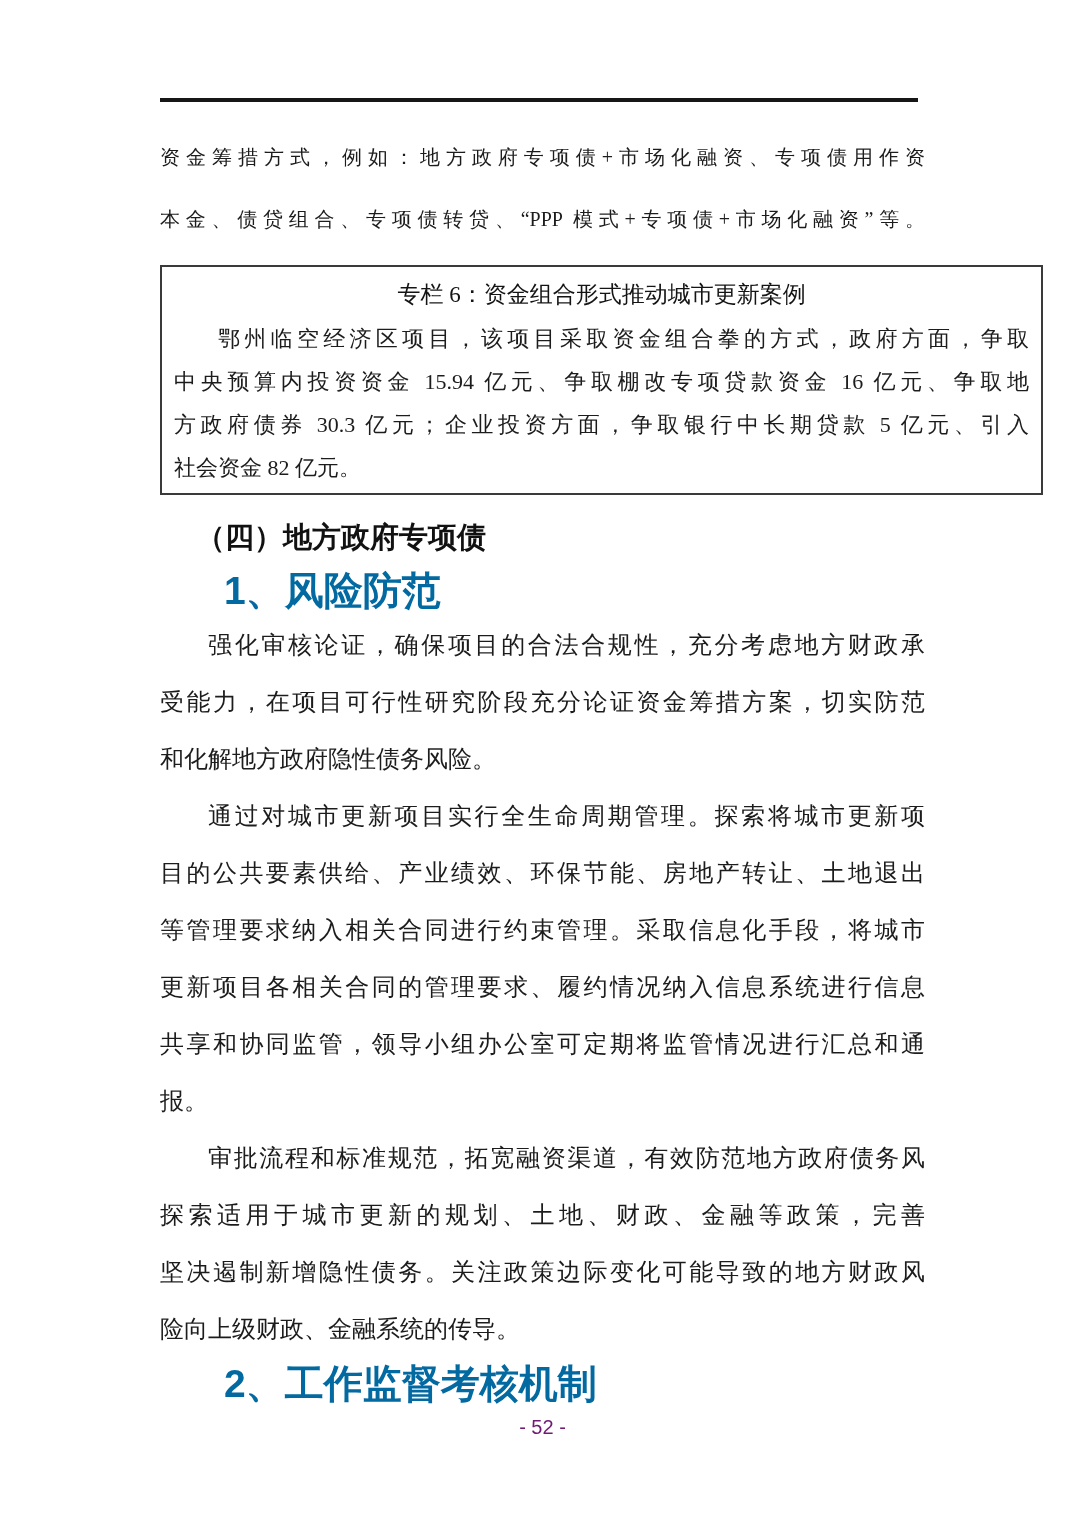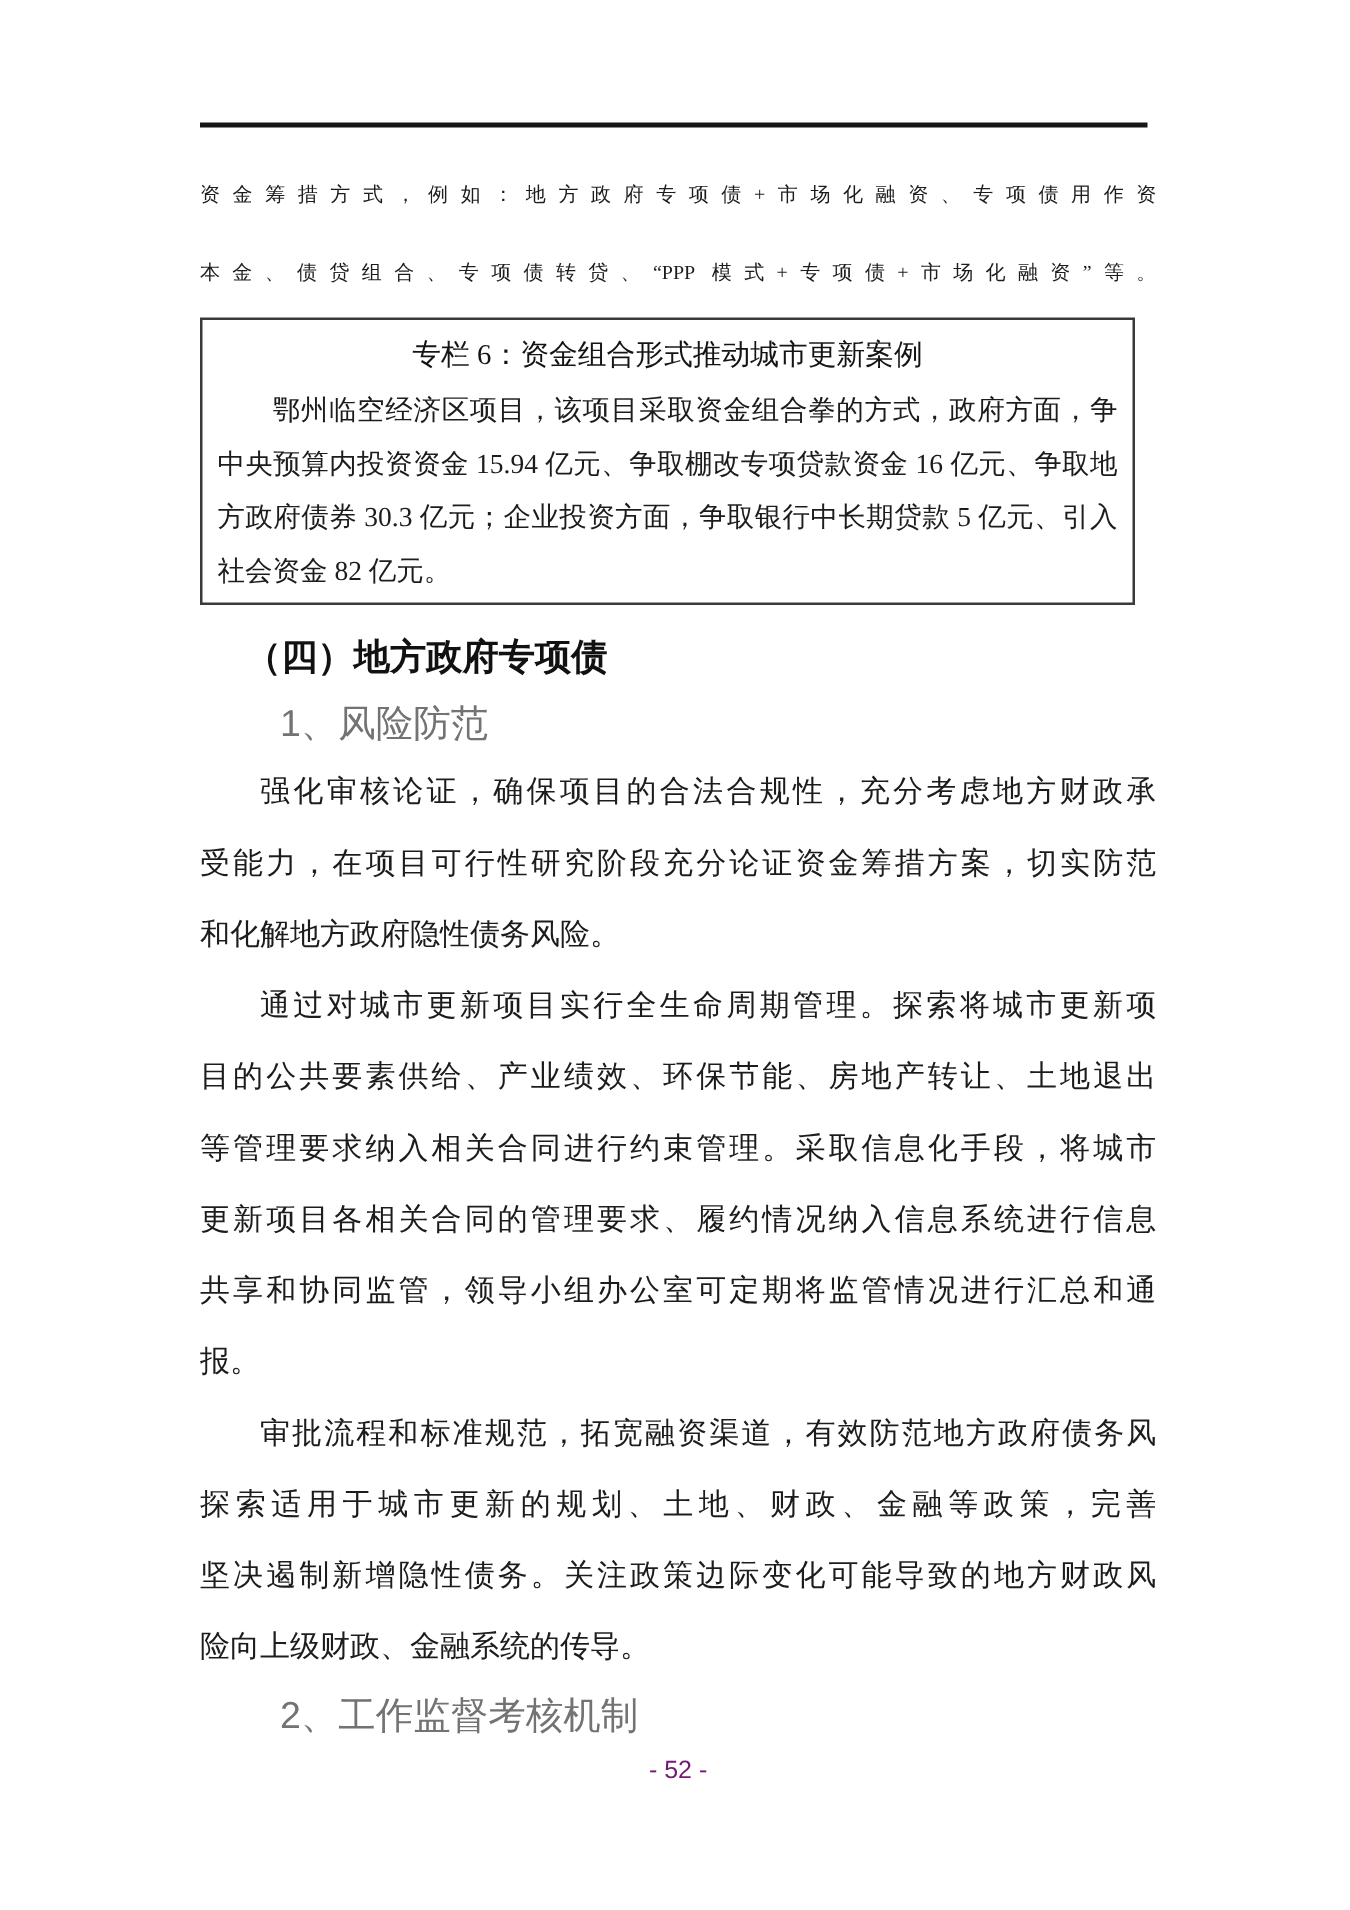--- a/index.html
+++ b/index.html
@@ -21,25 +21,25 @@
   
   .line {
     text-align: justify;
     text-align-last: justify;
     overflow: hidden;
     white-space: normal;
   }
   .line-last { text-align-last: left; }
 
   .intro { margin-top: 24px; }
-  .intro .line { font-size: 16px; line-height: 62px; height: 62px; }
+  .intro .line { font-size: 20px; line-height: 62px; height: 62px; }
 
   .callout {
-    margin-top: 4px;
-    width: 748px;
+    margin-top: 15px;
+    width: 883px;
     box-sizing: border-box;
     border: 2px solid #3a3a3a;
     padding: 6px 12px 4px 12px;
   }
   .callout-title {
     text-align: center;
     font-size: 23px;
     line-height: 44px;
     height: 44px;
     color: #141414;
@@ -51,24 +51,24 @@
     margin: 22px 0 0 36px;
     font-family: "Liberation Sans", sans-serif;
     font-weight: 700;
     font-size: 29px;
     line-height: 40px;
     color: #111111;
   }
   .h-sub {
     margin: 14px 0 0 64px;
     font-family: "Liberation Sans", sans-serif;
-    font-weight: 400;
-    font-size: 30px;
+    font-weight: 700;
+    font-size: 39px;
     line-height: 40px;
-    color: #737373;
+    color: #0369a1;
   }
   .h-sub.second { margin-top: 6px; }
 
   .para .line { font-size: 24px; line-height: 57px; height: 57px; }
   .para .line:first-child { padding-left: 48px; }
   .para-1 { margin-top: 6px; }
 
   .page-number {
     margin-top: 12px;
     text-align: center;

